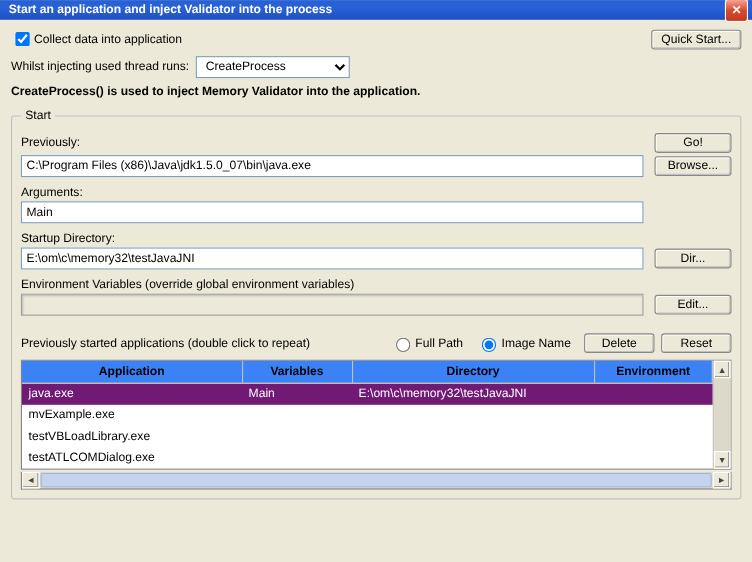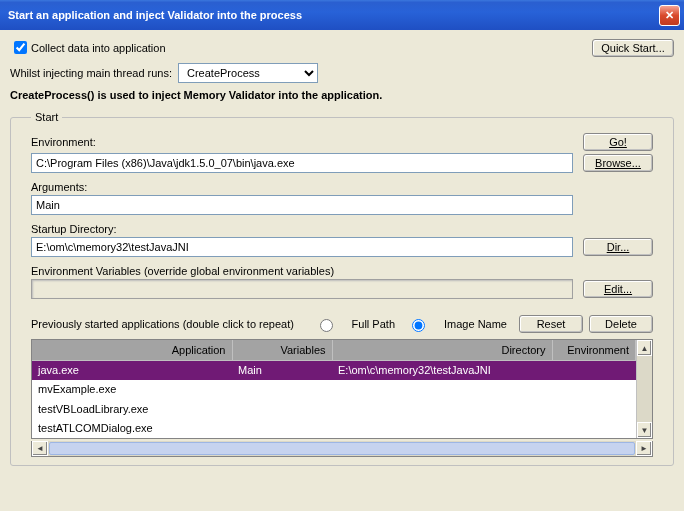--- a/index.html
+++ b/index.html
@@ -1,40 +1,40 @@
 <!DOCTYPE html>
 <html><head>
 <meta charset="utf-8">
 <style>
 * { box-sizing: border-box; font-family: Tahoma, sans-serif; font-size: 11px; }
 body { margin: 0; background: #ece9d8; width: 684px; height: 511px; overflow: hidden; }
-.titlebar { height: 30px; background: linear-gradient(to bottom, #3b77dd 0%, #2a5fd0 8%, #2862d8 40%, #1f4fc3 100%); display: flex; align-items: center; padding: 0 4px 0 8px; color: #fff; font-weight: bold; font-size: 13px; }
+.titlebar { height: 18px; background: linear-gradient(to bottom, #3b77dd 0%, #2a5fd0 8%, #2862d8 40%, #1f4fc3 100%); display: flex; align-items: center; padding: 0 4px 0 8px; color: #fff; font-weight: bold; font-size: 13px; }
 .titlebar .title { flex: 1; }
 .closebtn { width: 21px; height: 21px; background: linear-gradient(to bottom, #f5a393, #d9492c 50%, #c03b1f); border: 1px solid #fff; border-radius: 3px; color: #fff; display: flex; align-items: center; justify-content: center; font-weight: bold; font-size: 13px; cursor: pointer; }
 .content { padding: 8px 10px; }
 .row { display: flex; align-items: center; margin-bottom: 6px; }
 .chk { margin-right: 4px; }
 .btn { background: #ece9d8; border: 1px solid #888; border-radius: 3px; padding: 2px 8px; min-width: 64px; height: 18px; cursor: pointer; box-shadow: inset 1px 1px 0 #fff, inset -1px -1px 0 #c0c0c0; text-align: center; }
 select, input.txt { background: #fff; border: 1px solid #7f9db9; padding: 2px 4px; height: 20px; }
 select { width: 140px; }
 .desc { margin: 4px 0 10px; font-weight: bold; }
-fieldset.start { border: 1px solid #c0c0c0; border-radius: 3px; padding: 10px 20px 8px; margin: 0; position: relative; }
+fieldset.start { border: 1px solid #c0c0c0; border-radius: 3px; padding: 10px 8px 8px; margin: 0; position: relative; }
 fieldset.start legend { padding: 0 4px; }
 .form-grid { display: grid; grid-template-columns: 1fr 70px; column-gap: 10px; row-gap: 2px; align-items: center; }
 .lbl { grid-column: 1; margin-top: 6px; }
 .lbl.first { margin-top: 0; }
 input.wide { grid-column: 1; width: 100%; }
-.rbtn { grid-column: 2; text-decoration: underline; }
+.rbtn { grid-column: 2; }
 .envbox { grid-column: 1; height: 20px; background: #ece9d8; border: 1px solid #a0a0a0; box-shadow: inset 1px 1px 2px #bbb; }
 .prevrow { display: flex; align-items: center; grid-column: 1/3; margin-top: 14px; gap: 6px; }
 .prevrow .spacer { flex: 1; }
-.radio { display: inline-flex; align-items: center; gap: 16px; margin-right: 6px; }
+.radio { display: inline-flex; align-items: center; gap: 2px; margin-right: 6px; }
 .tablewrap { grid-column: 1/3; border: 1px solid #848484; background: #fff; margin-top: 4px; height: 100px; display: flex; }
 .tbl { flex: 1; border-collapse: collapse; width: 100%; }
-.tbl th { background: #a3a3a3; border: 1px solid #c0c0c0; border-top: none; text-align: right; font-weight: normal; padding: 2px 6px; height: 20px; }
+.tbl th { background: #3b82f6; border: 1px solid #c0c0c0; border-top: none; text-align: center; font-weight: bold; padding: 2px 6px; height: 20px; }
 .tbl th:first-child { border-left: none; }
 .tbl td { padding: 1px 6px; height: 16px; border: none; }
 .tbl tr.sel td { background: #701a75; color: #fff; }
 .vscroll { width: 16px; background: #ece9d8; border-left: 1px solid #c0c0c0; display: flex; flex-direction: column; }
 .vscroll .arr { height: 16px; background: #ece9d8; border: 1px solid #fff; box-shadow: inset -1px -1px 0 #888; display: flex; align-items: center; justify-content: center; font-size: 8px; color: #444; }
 .vscroll .track { flex: 1; background: #dcd9c8; }
 .hscroll { grid-column: 1/3; height: 16px; background: #dcd9c8; border: 1px solid #848484; border-top: none; display: flex; align-items: stretch; }
 .hscroll .arr { width: 16px; background: #ece9d8; border: 1px solid #fff; box-shadow: inset -1px -1px 0 #888; display: flex; align-items: center; justify-content: center; font-size: 8px; color: #444; }
 .hscroll .thumb { flex: 1; background: #c6d3ef; border: 1px solid #9db6e4; border-radius: 2px; margin: 1px; }
 </style>
@@ -50,32 +50,32 @@
 
 <div class="content">
   <div class="row">
     <input type="checkbox" class="chk" checked="" style="">
     <span>Collect data into application</span>
     <span style="flex:1"></span>
     <button class="btn" style="min-width:82px">Quick Start...</button>
   </div>
 
   <div class="row">
-    <span>Whilst injecting main thread runs:</span>
+    <span>Whilst injecting used thread runs:</span>
     <select style="margin-left:6px">
       <option>CreateProcess</option>
     </select>
   </div>
 
   <div class="desc">CreateProcess() is used to inject Memory Validator into the application.</div>
 
   <fieldset class="start">
     <legend>Start</legend>
     <div class="form-grid">
-      <div class="lbl first">Environment:</div>
+      <div class="lbl first">Previously:</div>
       <button class="btn rbtn" style="grid-row:1">Go!</button>
       <input class="txt wide" value="C:\Program Files (x86)\Java\jdk1.5.0_07\bin\java.exe" style="">
       <button class="btn rbtn">Browse...</button>
 
       <div class="lbl">Arguments:</div>
       <div></div>
       <input class="txt wide" value="Main" style="">
       <div></div>
 
       <div class="lbl">Startup Directory:</div>
@@ -92,22 +92,22 @@
         <span>Previously started applications (double click to repeat)</span>
         <span class="spacer"></span>
         <label class="radio">
             <input type="radio" name="pm" style="">
             <span>Full Path</span>
           </label>
         <label class="radio">
             <input type="radio" name="pm" checked="" style="">
             <span>Image Name</span>
           </label>
+        <button class="btn">Delete</button>
         <button class="btn">Reset</button>
-        <button class="btn">Delete</button>
       </div>
 
       <div class="tablewrap">
         <table class="tbl">
           <thead>
               <tr>
             <th style="width:200px">Application</th>
             <th style="width:100px">Variables</th>
             <th style="width:220px">Directory</th>
             <th>Environment</th>

